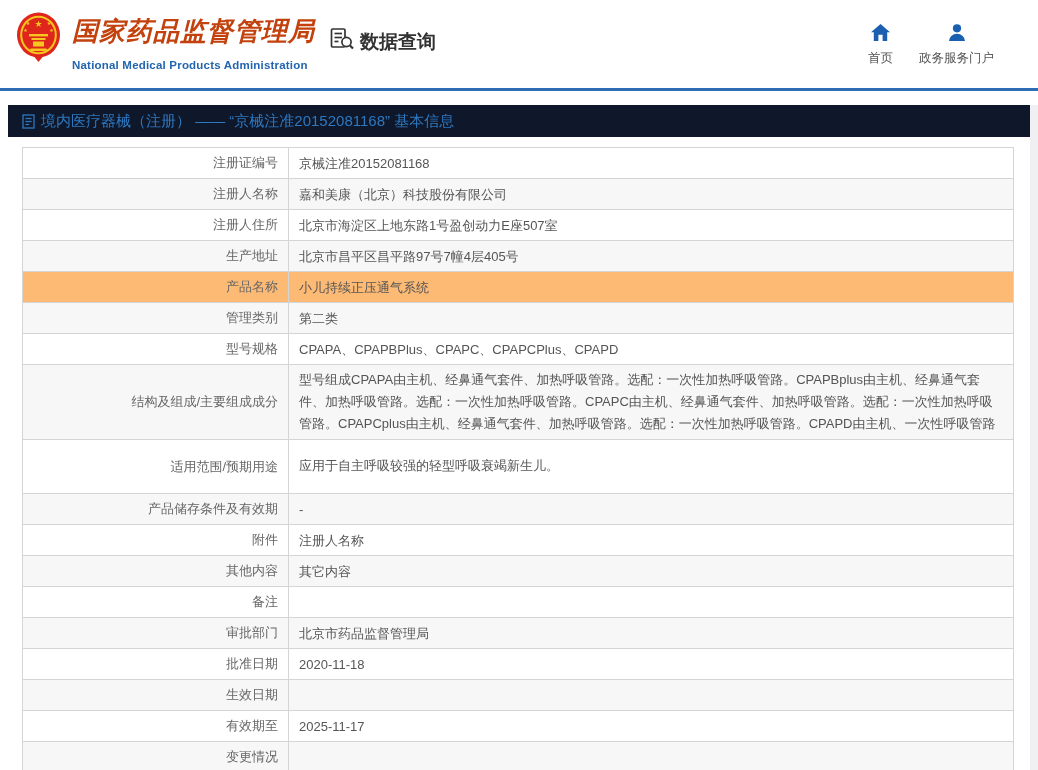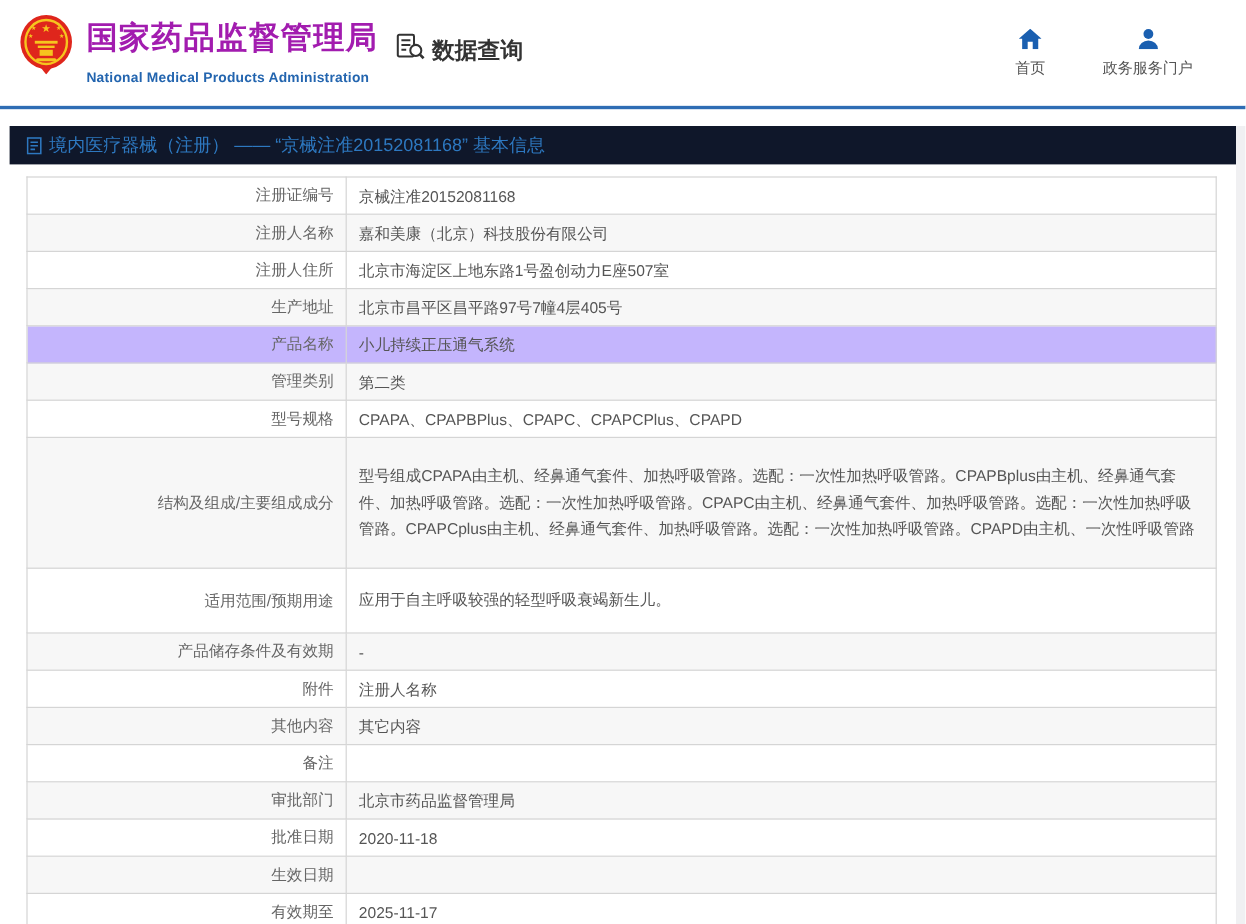--- a/index.html
+++ b/index.html
@@ -6,47 +6,47 @@
   html,body { width:1038px; height:770px; }
   body {
     font-family:"Liberation Sans","DejaVu Sans",sans-serif;
     background:#ffffff; position:relative; overflow:hidden;
   }
 
   
   .site-header { position:relative; height:88px; background:#fff; }
   .emblem { position:absolute; left:16px; top:12px; }
   .logo-text { position:absolute; left:72px; top:17px; }
-  .logo-cn { font-size:26px; font-weight:bold; color:#a21caf; letter-spacing:1px; line-height:28px; }
+  .logo-cn { font-size:26px; font-weight:bold; color:#c2410c; letter-spacing:1px; line-height:28px;font-style:italic; }
   .logo-en { font-size:11.5px; font-weight:bold; color:#2365af; margin-top:14px; letter-spacing:0.2px; }
   .data-query { position:absolute; left:329px; top:27px; display:flex; align-items:center; gap:5px;
     font-size:19px; color:#333; font-weight:700; cursor:pointer; }
-  .right-nav { position:absolute; right:44px; top:24px; display:flex; gap:48px; }
+  .right-nav { position:absolute; right:44px; top:24px; display:flex; gap:26px;font-family:Liberation Serif, serif; }
   .nav-item { display:flex; flex-direction:column; align-items:center; gap:5px;
     font-size:12.5px; color:#555; cursor:pointer; text-decoration:none; }
 
   .blue-line { height:3px; background:#2e6db4; width:100%; }
 
   
   .content { margin:14px 8px 0 8px; }
   .title-bar { height:32px; background:#0f172a; display:flex; align-items:center;
     padding-left:14px; gap:6px; color:#2d78c0; font-size:15px; }
   .title-bar svg { flex:0 0 auto; }
 
   table.info { border-collapse:collapse; width:992px; margin:10px 14px 0 14px; table-layout:fixed;
     border:1px solid #c9c9c9; }
   table.info tr { height:29px; }
   table.info th, table.info td { border:1px solid #d5d5d5; font-size:13px; font-weight:normal;
     vertical-align:middle; }
   th.lbl { width:266px; text-align:right; padding:6px 10px; color:#666; }
   td.val { text-align:left; padding:6px 10px; color:#555; line-height:17px; word-break:break-all; }
   tr.even { background:#f7f7f7; }
-  tr.hl { background:#c4b5fd; }
+  tr.hl { background:#fdba74; }
   tr.tall { height:73px; }
-  tr.tall td.val { line-height:22px; padding:21px 10px; }
+  tr.tall td.val { line-height:22px; padding:4px 10px; }
   tr.usage { height:53px;margin-left:28px; }
   tr.usage td.val { padding-top:17px; padding-bottom:19px; }
   .note-label { display:inline-flex; align-items:center; gap:3px; }
   a.detail-link { color:#4a94d9; text-decoration:none; cursor:pointer; }
 
   
   .scrollbar { position:absolute; right:0; top:105px; bottom:0; width:8px; background:#f0f0f2; }
 </style>
 </head>
 <body>

